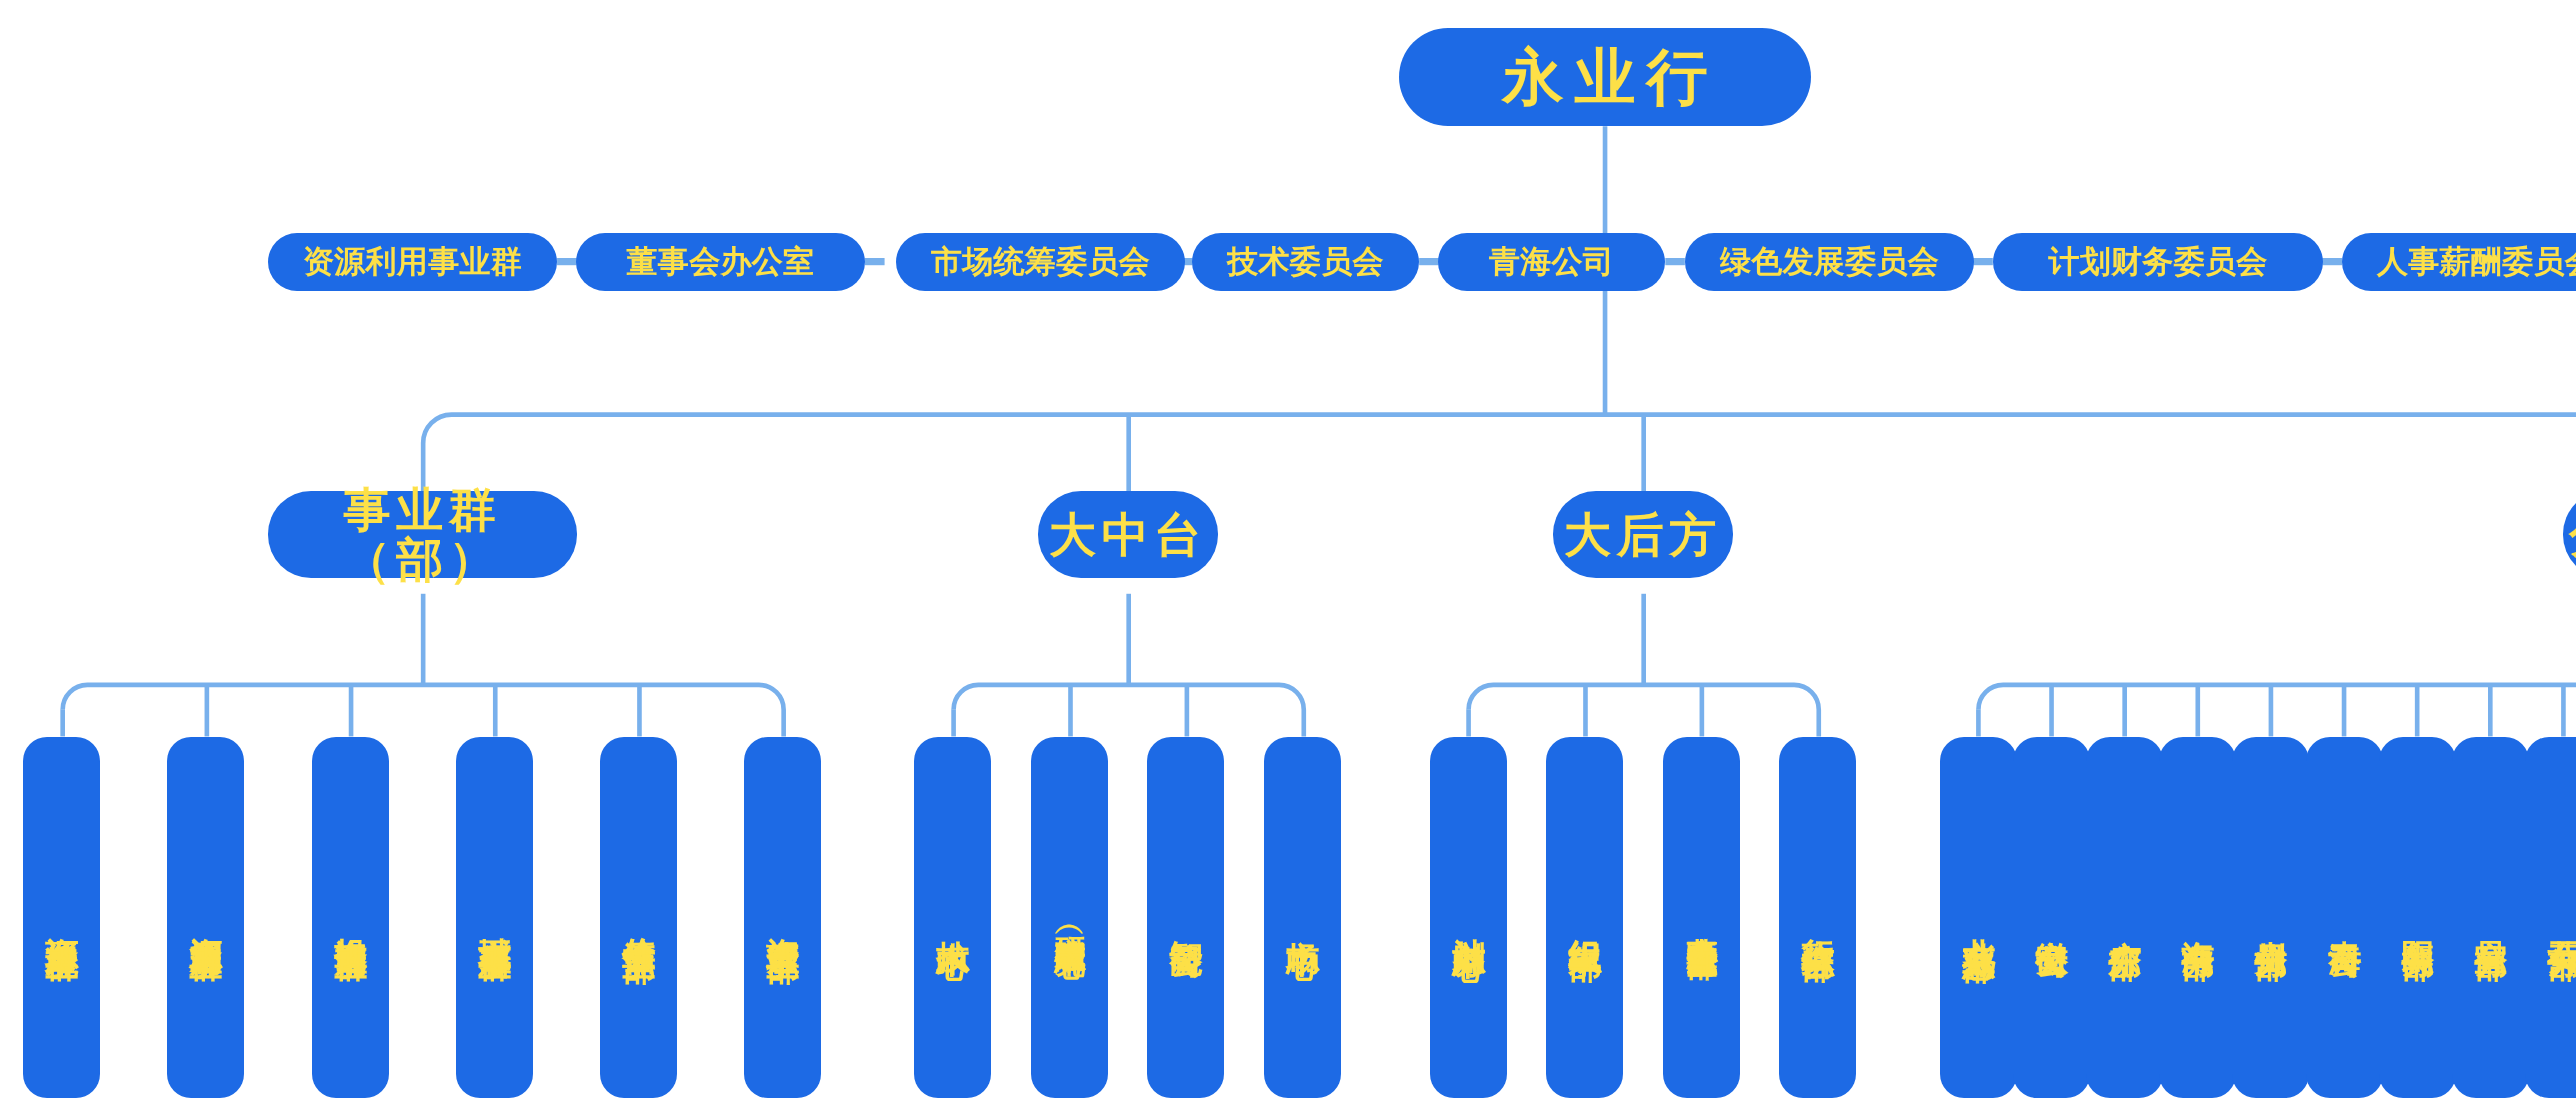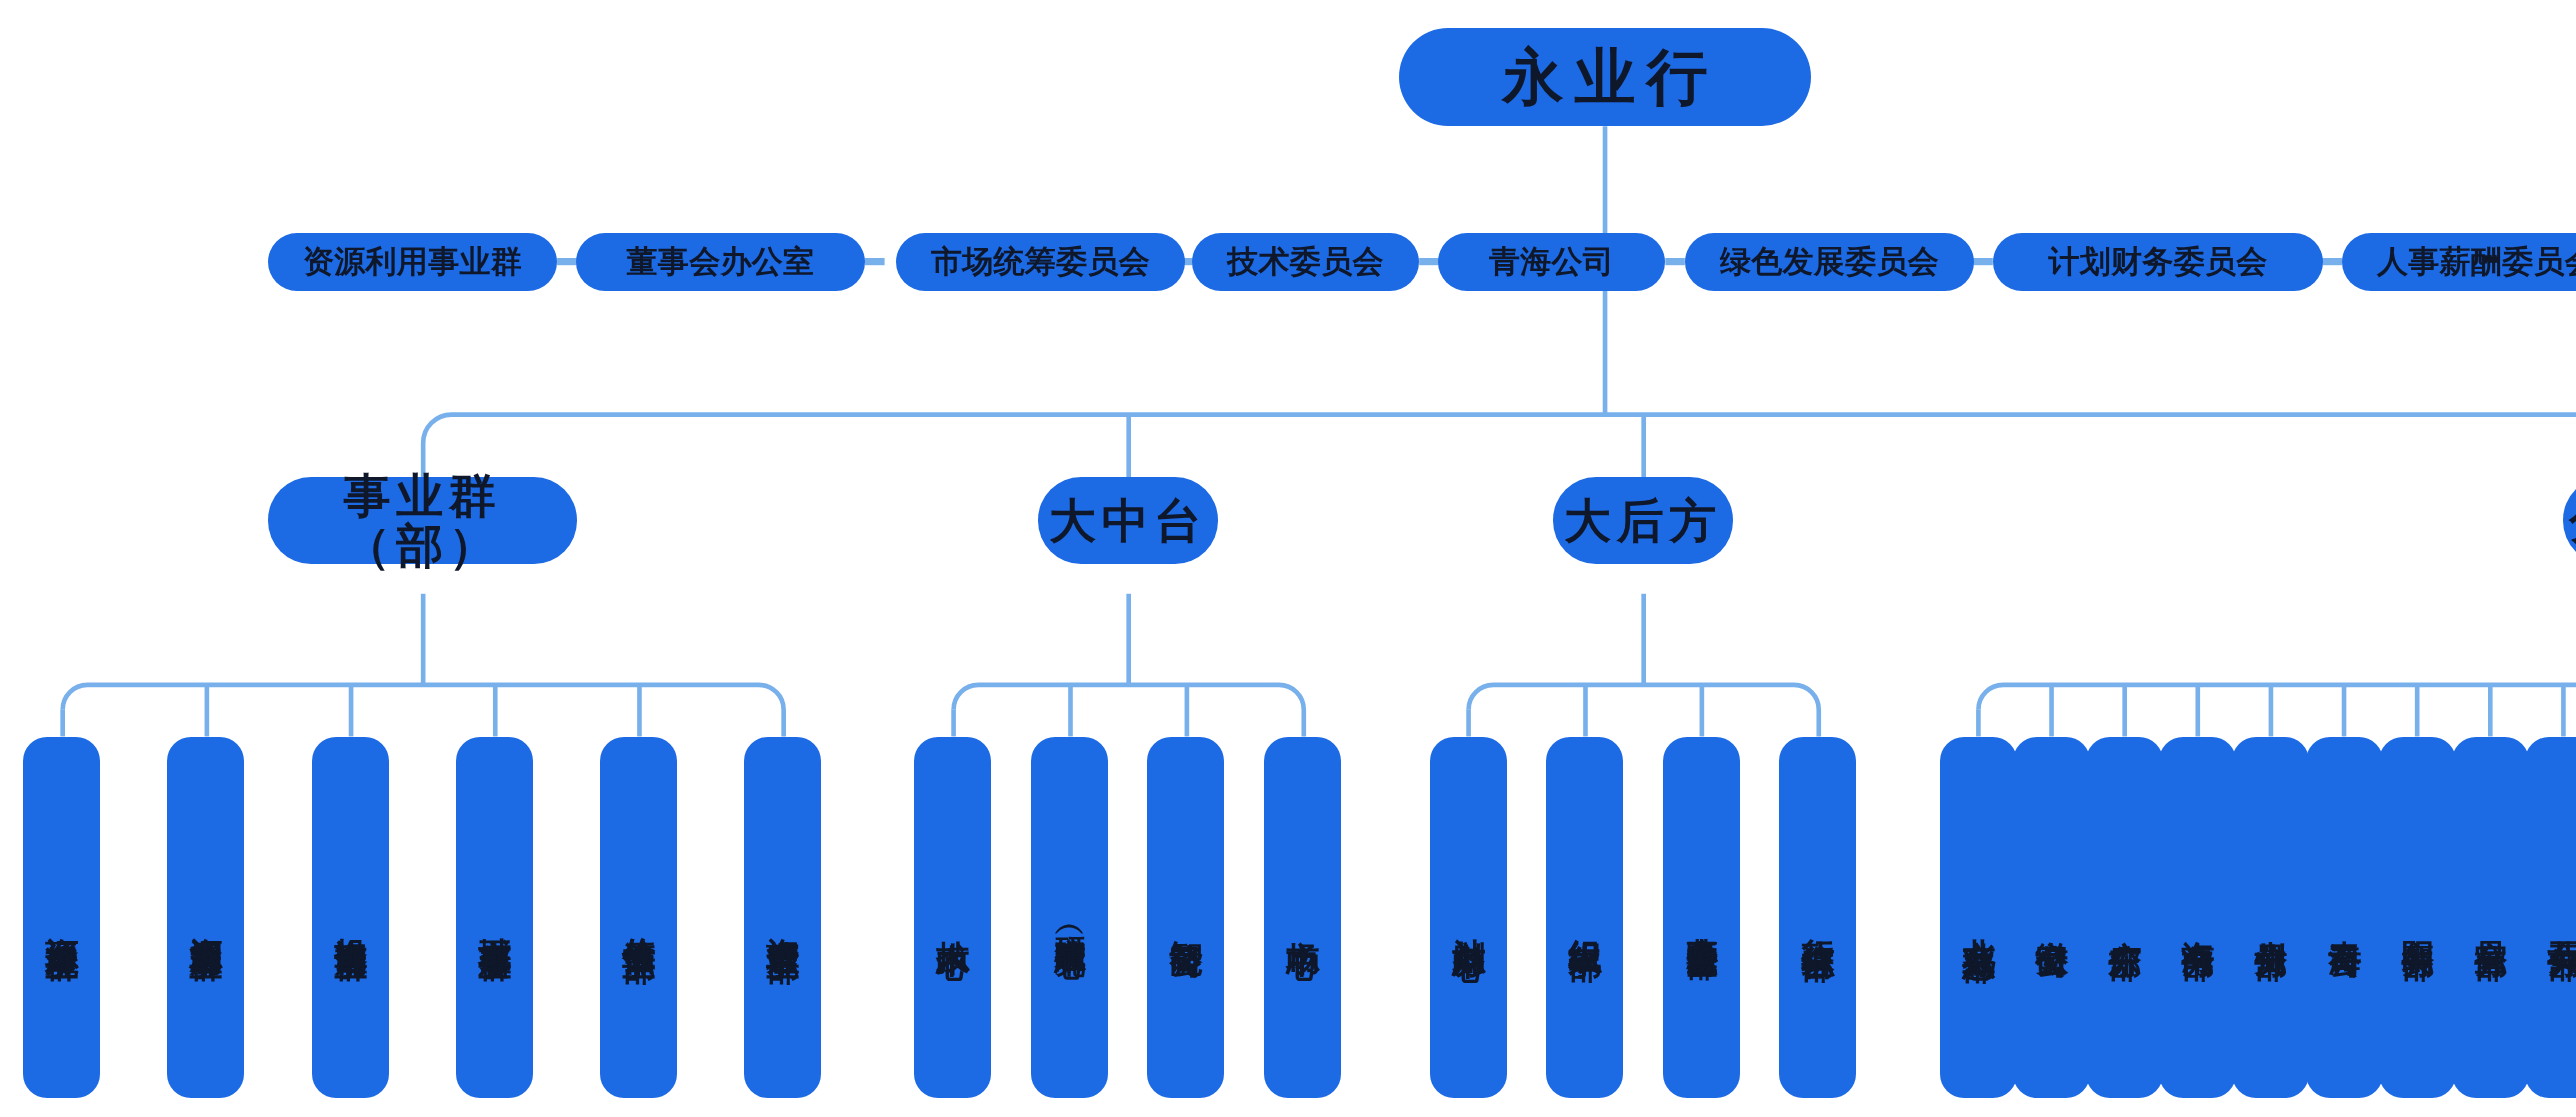--- a/index.html
+++ b/index.html
@@ -7,21 +7,21 @@
     font-family:"Liberation Sans","DejaVu Sans",sans-serif;
     width:3207px;height:1117px;position:relative;overflow:hidden;
     -webkit-font-smoothing:antialiased;
   }
   .canvas{position:absolute;left:0;top:0;width:3207px;height:1117px;}
   svg.links{position:absolute;left:0;top:0;width:3207px;height:1117px;pointer-events:none;}
 
   .node{
     position:absolute;
     background:#1d6ae5;
-    color:#0f172a;
+    color:#fde047;
     box-sizing:border-box;
     display:flex;align-items:center;justify-content:center;
     text-align:center;
     line-height:1.05;
     font-weight:700;
     letter-spacing:0.02em;
   }
 
   
   .root{
@@ -38,21 +38,21 @@
     font-size:31px;
     top:233px;
     letter-spacing:0.01em;
   }
 
   
   .grp{
     height:87px;
     border-radius:43px;
     font-size:47px;
-    top:477px;
+    top:491px;
     letter-spacing:0.12em;
   }
 
   
   .leaf{
     top:737px;
     height:361px;
     border-radius:24px;
     writing-mode:vertical-rl;
     text-orientation:upright;

